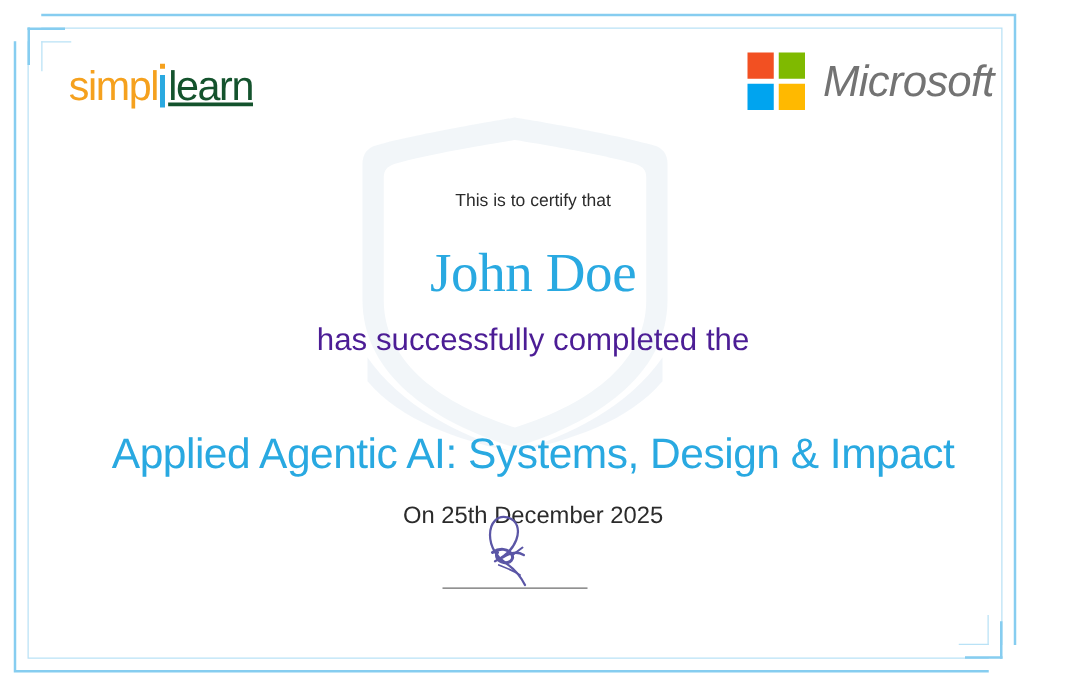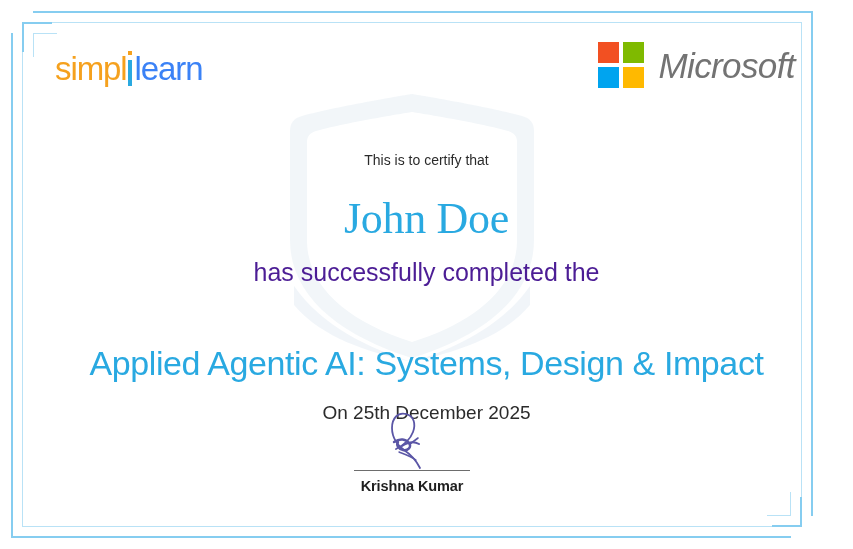--- a/index.html
+++ b/index.html
@@ -103,21 +103,21 @@
     left: 55px;
     top: 52px;
     display: flex;
     align-items: baseline;
     font-size: 33px;
     letter-spacing: -1.1px;
     font-weight: 400;
     line-height: 1;
   }
   .sl-simpl { color: #f5a11e; }
-  .sl-learn { color: #3b82f6; }
+  .sl-learn { color: #14532d; text-decoration: underline; }
   .sl-bar {
     position: relative;
     display: inline-block;
     width: 4px;
     height: 26px;
     background: #2aa9e0;
     margin: 0 3px 0 1px;
     align-self: flex-end;
     transform: translateY(1px);
   }
@@ -305,16 +305,15 @@
           <path d="M34 6 C26 4 20 10 20 20 C20 30 26 38 32 42 C38 46 44 52 48 60" stroke-width="1.8"></path>
           <path d="M34 6 C42 8 44 16 41 24 C38 32 30 38 24 41" stroke-width="1.8"></path>
           <path d="M22 34 C28 30 34 31 37 35 C40 39 36 43 31 42 C26 41 24 37 26 34" stroke-width="2.4"></path>
           <path d="M30 38 C36 34 42 33 47 36" stroke-width="2"></path>
           <path d="M38 36 L46 30" stroke-width="1.6"></path>
           <path d="M27 44 C32 46 38 48 44 52" stroke-width="1.4"></path>
         </g>
       </svg>
     </div>
     <div class="signature-rule"></div>
-    <div class="signatory-name">Krishna Kumar</div>
   </div>
 
 </div>
 
 </body></html>

